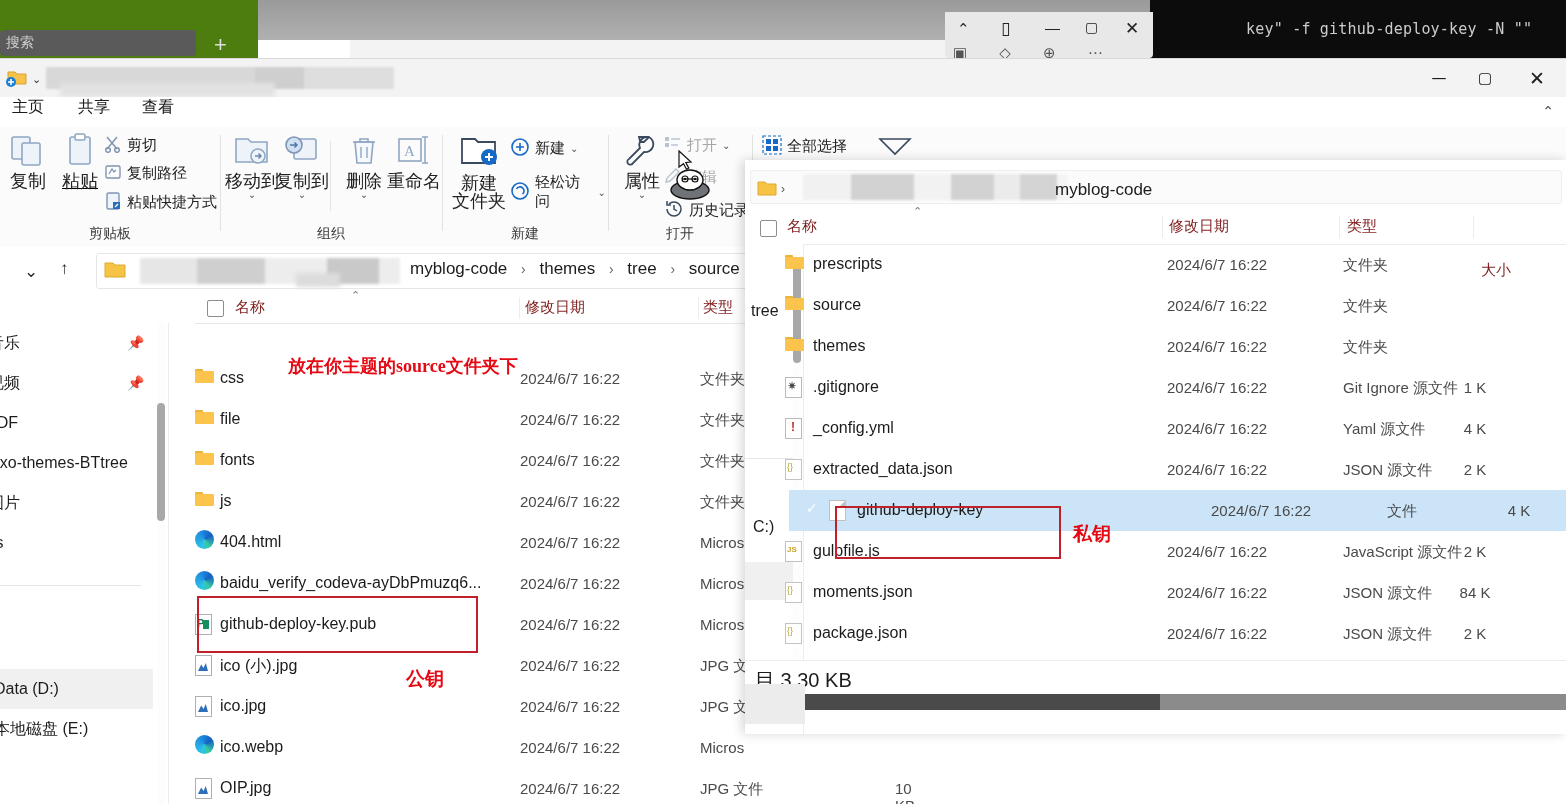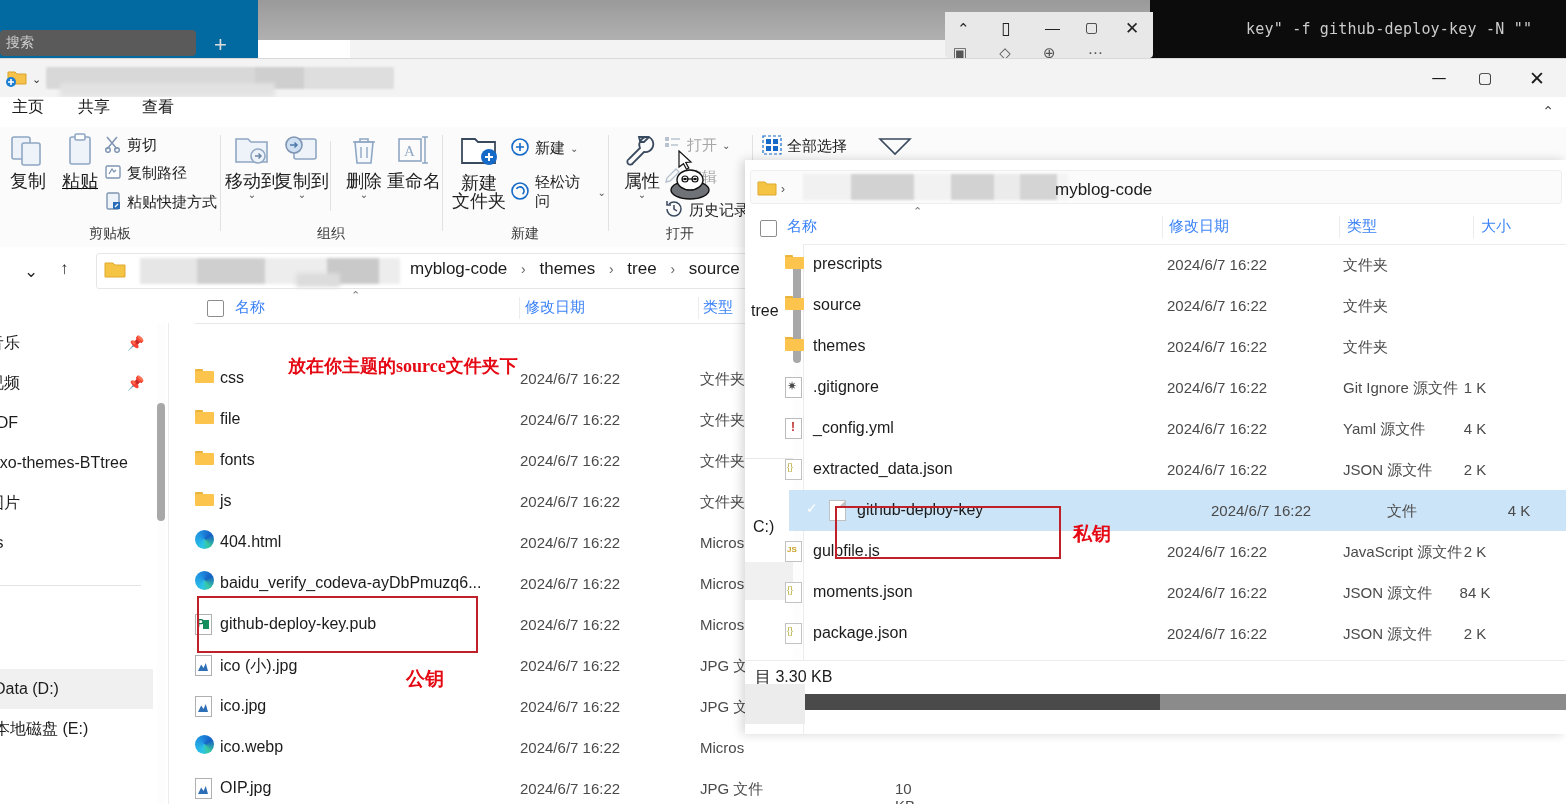--- a/index.html
+++ b/index.html
@@ -30,21 +30,21 @@
   #bgwin .btitle{
     position:absolute;left:20px;top:38px;font-size:21px;color:#f2f2f2;
     white-space:nowrap;filter:blur(1.1px);opacity:.92;
   }
   #bgwin .bicons{position:absolute;right:14px;top:38px;color:#e9e9e9;font-size:17px;
     letter-spacing:22px;filter:blur(.7px);}
   #bgwin2{left:258px;top:40px;width:892px;height:22px;background:#f3f3f3;}
   #bgwin2b{left:258px;top:40px;width:92px;height:22px;background:#ffffff;}
 
   
-  #bgleft{left:0;top:0;width:258px;height:62px;background:#0369a1;}
+  #bgleft{left:0;top:0;width:258px;height:62px;background:#4d7c0f;}
   #bgleft .srch{position:absolute;left:0;top:30px;width:196px;height:26px;background:#5a5a5a;border-radius:4px;}
   #bgleft .srchtx{position:absolute;left:6px;top:34px;color:#cfcfcf;font-size:14px;}
   #bgleft .plus{position:absolute;left:214px;top:32px;color:#ddd;font-size:22px;}
 
   
   #exp1{left:0;top:58px;width:1566px;height:746px;background:#ffffff;
         border-top:1px solid #d9d9d9;}
 
   
   #exp1 .titlebar{position:absolute;left:0;top:0;width:1566px;height:38px;background:#f3f3f3;}
@@ -88,21 +88,21 @@
   #addr .blurcrumb{position:absolute;left:140px;top:11px;width:260px;height:26px;
                    background:linear-gradient(90deg,#e6e6e6 0 22%,#cfcfcf 22% 48%,#ededed 48% 72%,#c9c9c9 72% 92%,#ededed 92% 100%);
                    filter:blur(1.4px);}
   #addr .blurcrumb2{position:absolute;left:296px;top:26px;width:44px;height:14px;background:#dcdcdc;filter:blur(2px);}
   #addr .crumbs{position:absolute;left:410px;top:12px;font-size:17px;color:#1c1c1c;white-space:nowrap;}
   #addr .crumbs .sep2{color:#666;margin:0 9px;font-size:14px;}
 
   
   #hdr1{position:absolute;left:195px;top:234px;width:1371px;height:30px;background:#ffffff;
         border-bottom:1px solid #e8e8e8;}
-  .colh{position:absolute;top:5px;font-size:15px;color:#3b82f6;text-align:center;}
+  .colh{position:absolute;top:5px;font-size:15px;color:#7f1d1d;text-align:center;}
   .colsep{position:absolute;top:4px;width:1px;height:22px;background:#ececec;}
   .sortcar{position:absolute;font-size:11px;color:#7a7a7a;}
 
   
   #nav1{position:absolute;left:0;top:264px;width:153px;height:482px;background:#ffffff;}
   .navitem{position:absolute;left:0;width:153px;height:40px;display:flex;align-items:center;
            font-size:16px;color:#1c1c1c;white-space:nowrap;}
   .navitem.sel{background:#f0f0f0;}
   .pin{position:absolute;right:8px;color:#8a8a8a;font-size:14px;}
   #nav1 .divider{position:absolute;left:0;top:195px;width:141px;height:1px;background:#e3e3e3;}
@@ -148,21 +148,21 @@
   #exp2nav .lbl1{position:absolute;left:6px;top:58px;font-size:16px;color:#1b1b1b;}
   #exp2nav .lbl2{position:absolute;left:8px;top:274px;font-size:16px;color:#1b1b1b;}
   #exp2nav .nsc{position:absolute;left:48px;top:10px;width:8px;height:470px;background:#fdfdfd;}
   #exp2nav .nth{position:absolute;left:48px;top:14px;width:8px;height:105px;background:#a8a8a8;border-radius:4px;}
   #exp2nav .div2{position:absolute;left:0;top:214px;width:50px;height:1px;background:#e8e8e8;}
   #exp2nav .selband{position:absolute;left:0;top:318px;width:52px;height:38px;background:#f0f0f0;}
   #exp2split{position:absolute;left:58px;top:84px;width:1px;height:490px;background:#ececec;}
 
   
   #sbar2{position:absolute;left:0;top:500px;width:821px;height:34px;background:#ffffff;border-top:1px solid #ededed;}
-  #sbar2 .st{position:absolute;left:10px;top:6px;font-size:16px;color:#1b1b1b;}
+  #sbar2 .st{position:absolute;left:10px;top:6px;font-size:20px;color:#1b1b1b;}
 
   
   #hsc2{position:absolute;left:0;top:534px;width:821px;height:16px;background:#8b8b8b;}
   #hsc2 .th{position:absolute;left:0;top:0;width:415px;height:16px;background:#4a4a4a;}
 
   
   #lstat{position:absolute;left:745px;top:684px;width:60px;height:40px;background:#ececec;}
 
   
   .folderglyph{width:19px;height:15px;position:relative;display:inline-block;}
@@ -589,21 +589,21 @@
 
   <div id="hdr2">
     <span class="abs" style="left:15px;top:8px;"><span class="chkempty"></span></span>
     <span class="colh" style="left:42px;">名称</span>
     <span class="sortcar" style="left:168px;top:-7px;">⌃</span>
     <span class="colsep" style="left:417px;"></span>
     <span class="colh" style="left:424px;">修改日期</span>
     <span class="colsep" style="left:594px;"></span>
     <span class="colh" style="left:602px;">类型</span>
     <span class="colsep" style="left:728px;"></span>
-    <span class="colh" style="left:736px;">大小</span>
+    <span class="colh" style="left:736px;margin-top:44px;">大小</span>
   </div>
 
   <div id="exp2nav">
     <div class="selband"></div>
     <div class="lbl1">tree</div>
     <div class="lbl2">C:)</div>
     <div class="div2"></div>
     <div class="nsc"></div>
     <div class="nth"></div>
   </div>

